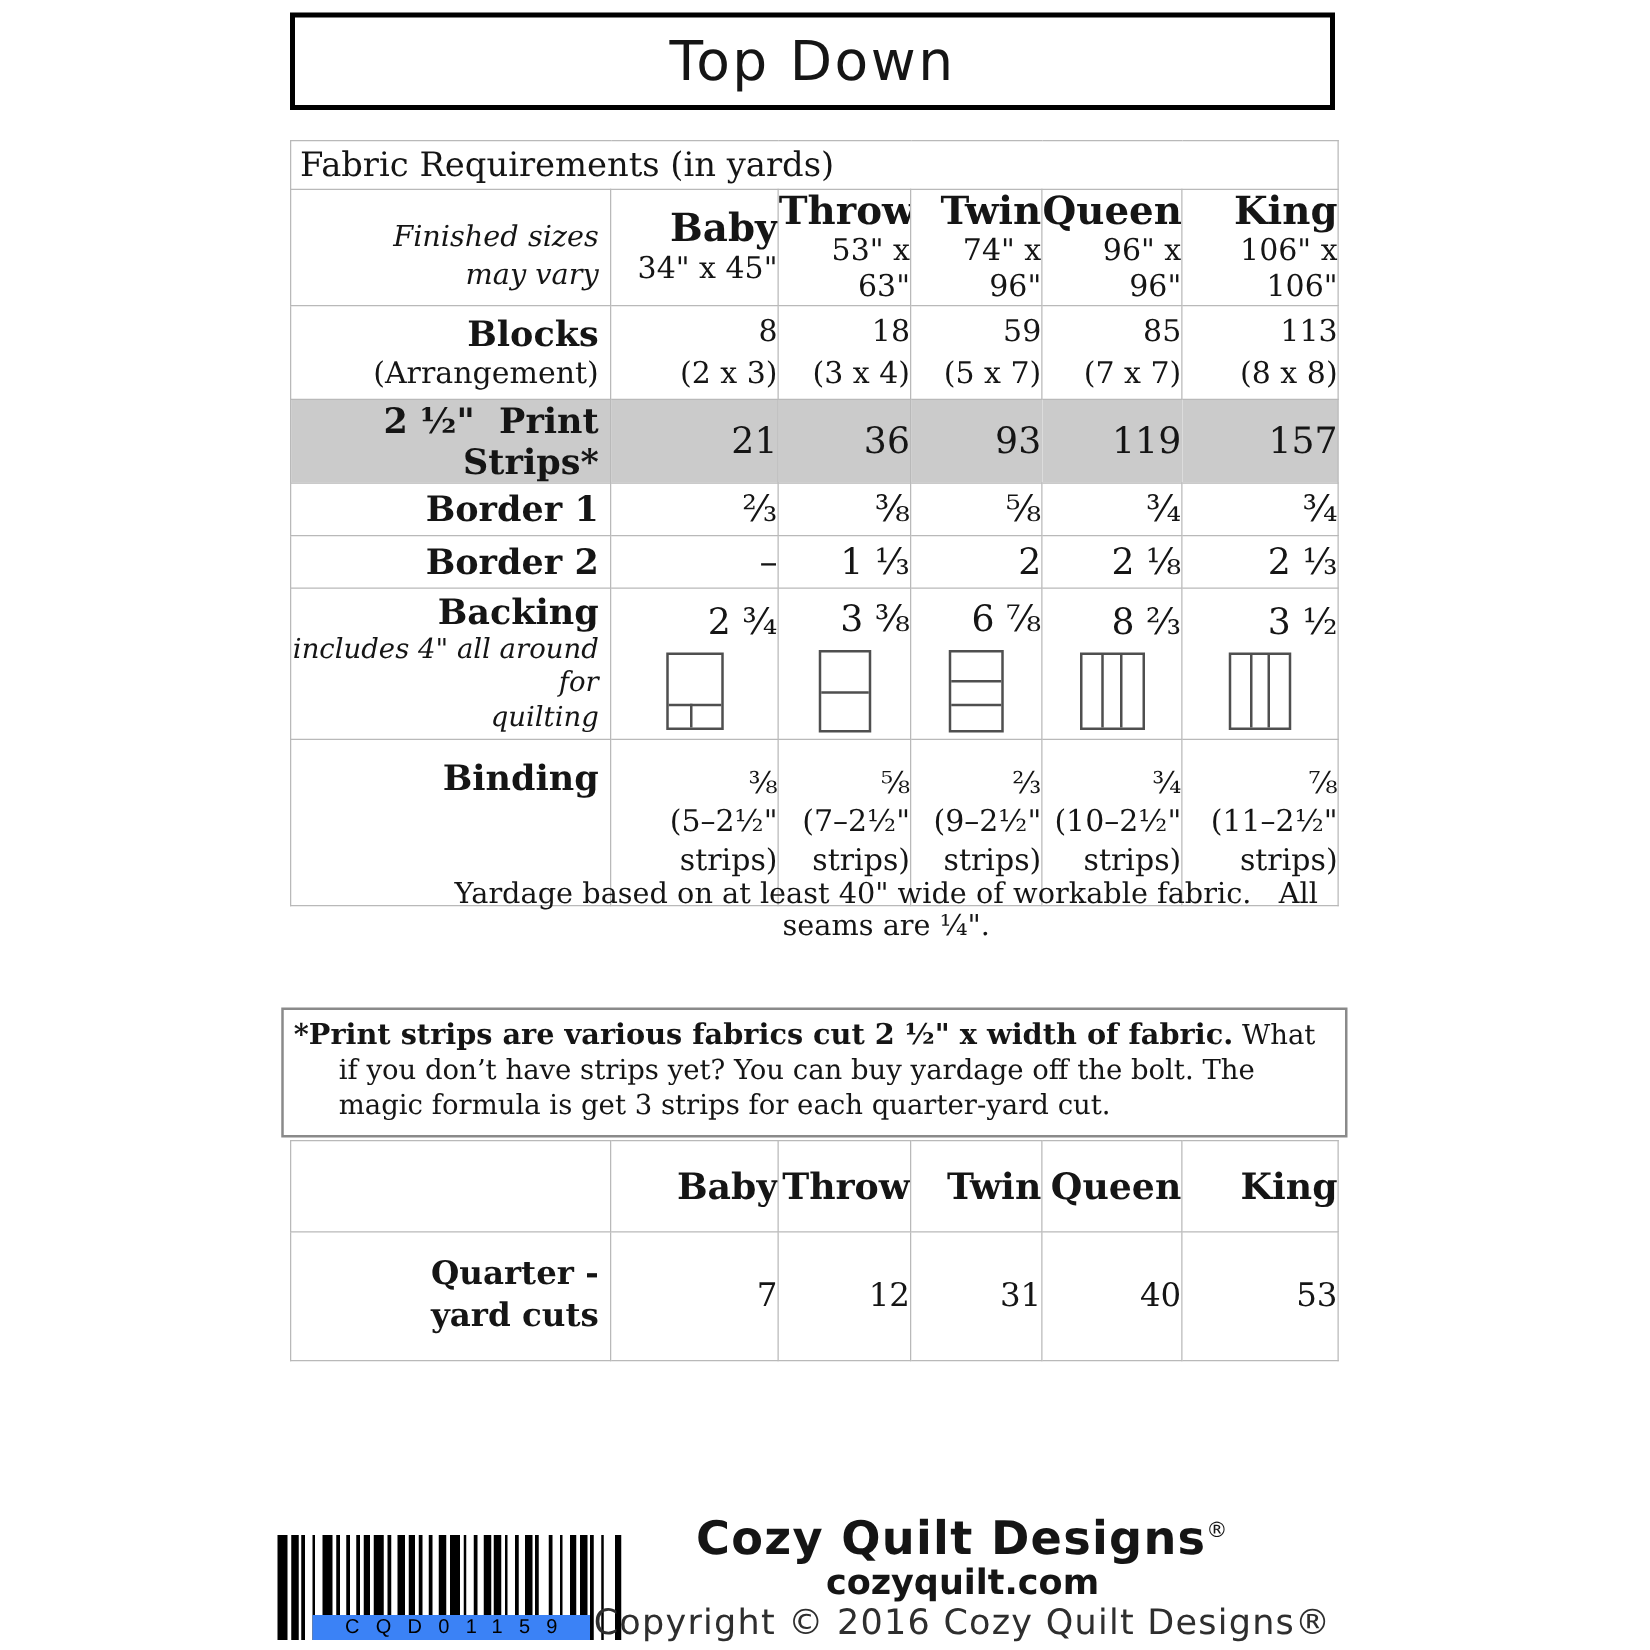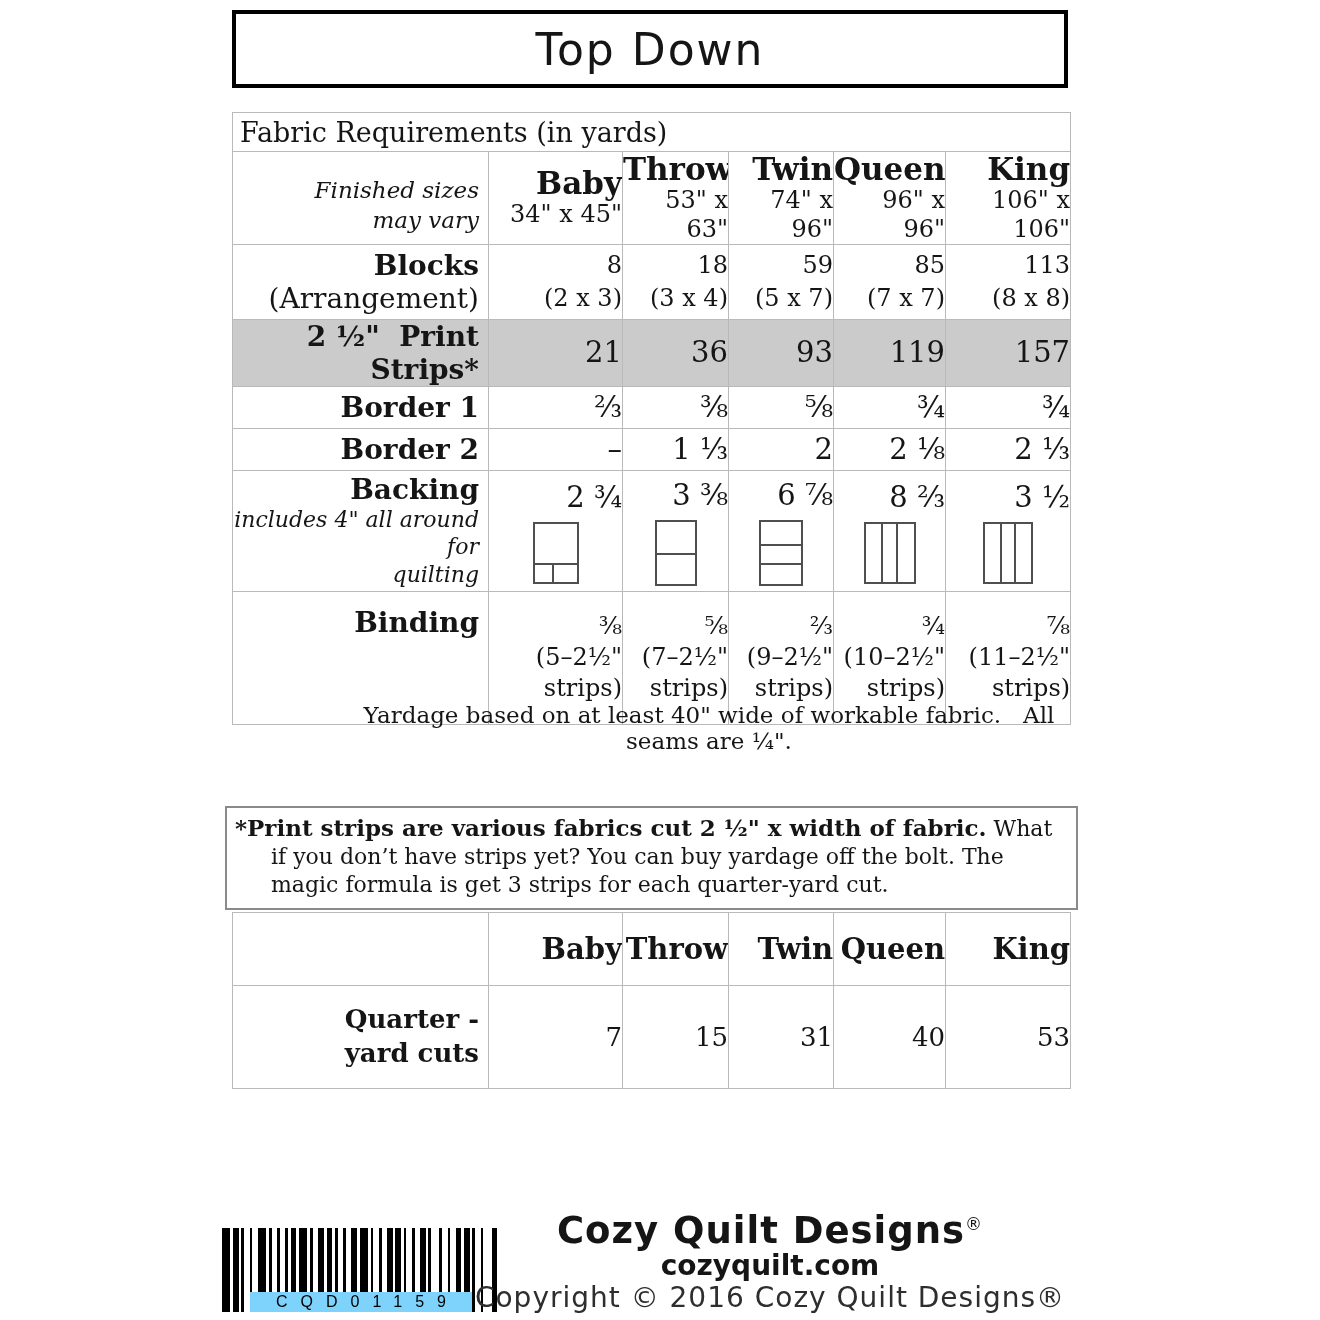--- a/index.html
+++ b/index.html
@@ -15,21 +15,21 @@
   table.fab{position:absolute;left:232px;border-collapse:collapse;table-layout:fixed;width:838px;background:#fff;}
   table.fab td{border:1px solid #b9b9b9;text-align:right;vertical-align:middle;padding:0;overflow:hidden;}
   .fr-head{text-align:left !important;font-size:27px;height:34px;padding:2px 0 2px 7px !important;}
   .size-row td{height:82px;}
   .sname{font-weight:bold;font-size:31px;line-height:1.1;}
   .sdim{font-size:24px;line-height:1.2;}
   .lbl{text-align:right !important;padding-right:9px !important;}
   .corner{font-style:italic;font-size:23px;white-space:pre-line;line-height:1.3;
           vertical-align:bottom !important;padding-bottom:8px !important;}
   .b{font-weight:bold;font-size:28px;}
-  .plain-note{font-size:28px;}
+  .plain-note{font-size:24px;}
   .val{font-size:24px;white-space:pre-line;line-height:1.35;}
   .blocks-row td{height:74px;}
   .hl-row td{background:#cbcbcb;height:43px;}
   .hl-row .val{font-size:29px;white-space:nowrap;}
   .lbl-strips{white-space:pre-wrap;}
   .bdr-row td{height:41px;}
   .frac{font-size:29px;white-space:nowrap;}
   .backing-row td{height:120px;vertical-align:top;padding-top:6px;}
   .bval{font-size:29px;margin-top:2px;}
   .note-i{font-style:italic;font-weight:normal;font-size:22px;white-space:pre-line;line-height:1.25;}
@@ -82,21 +82,21 @@
   .site{position:absolute;left:450px;top:1249px;width:640px;text-align:center;
         font-family:"DejaVu Sans", sans-serif;font-weight:bold;font-size:28px;}
   .copyright{position:absolute;left:450px;top:1281px;width:640px;text-align:center;
              font-family:"DejaVu Sans", sans-serif;font-weight:normal;font-size:28px;color:#2e2e2e;letter-spacing:1px;}
 
   
   .barcode{position:absolute;left:222px;top:1228px;width:278px;height:84px;background:#fff;}
   .bars{display:flex;width:100%;height:100%;}
   .bars i{display:block;height:100%;}
   .bars i.k{background:#000;}
-  .bc-text{position:absolute;left:28px;right:28px;bottom:0;height:20px;background:#7dd3fc;
+  .bc-text{position:absolute;left:28px;right:28px;bottom:0;height:20px;background:#3b82f6;
            font-family:"Liberation Sans", sans-serif;font-size:16px;letter-spacing:13px;padding-left:13px;
            text-align:center;line-height:20px;color:#000;}
 </style>
 </head>
 <body>
 
 <div class="page">
 
   <div class="title-box">
     <span class="title">Top Down</span>
@@ -262,21 +262,21 @@
       <td class="qh">Baby</td>
       <td class="qh">Throw</td>
       <td class="qh">Twin</td>
       <td class="qh">Queen</td>
       <td class="qh">King</td>
     </tr>
     <tr class="q-data-row">
       <td class="lbl qlabel">Quarter -
 yard cuts</td>
       <td class="qval">7</td>
-      <td class="qval">15</td>
+      <td class="qval">12</td>
       <td class="qval">31</td>
       <td class="qval">40</td>
       <td class="qval">53</td>
     </tr>
   </tbody>
     </table>
 
   <div class="brand"><span>Cozy Quilt Designs</span><sup>®</sup></div>
 
   <div class="barcode">

